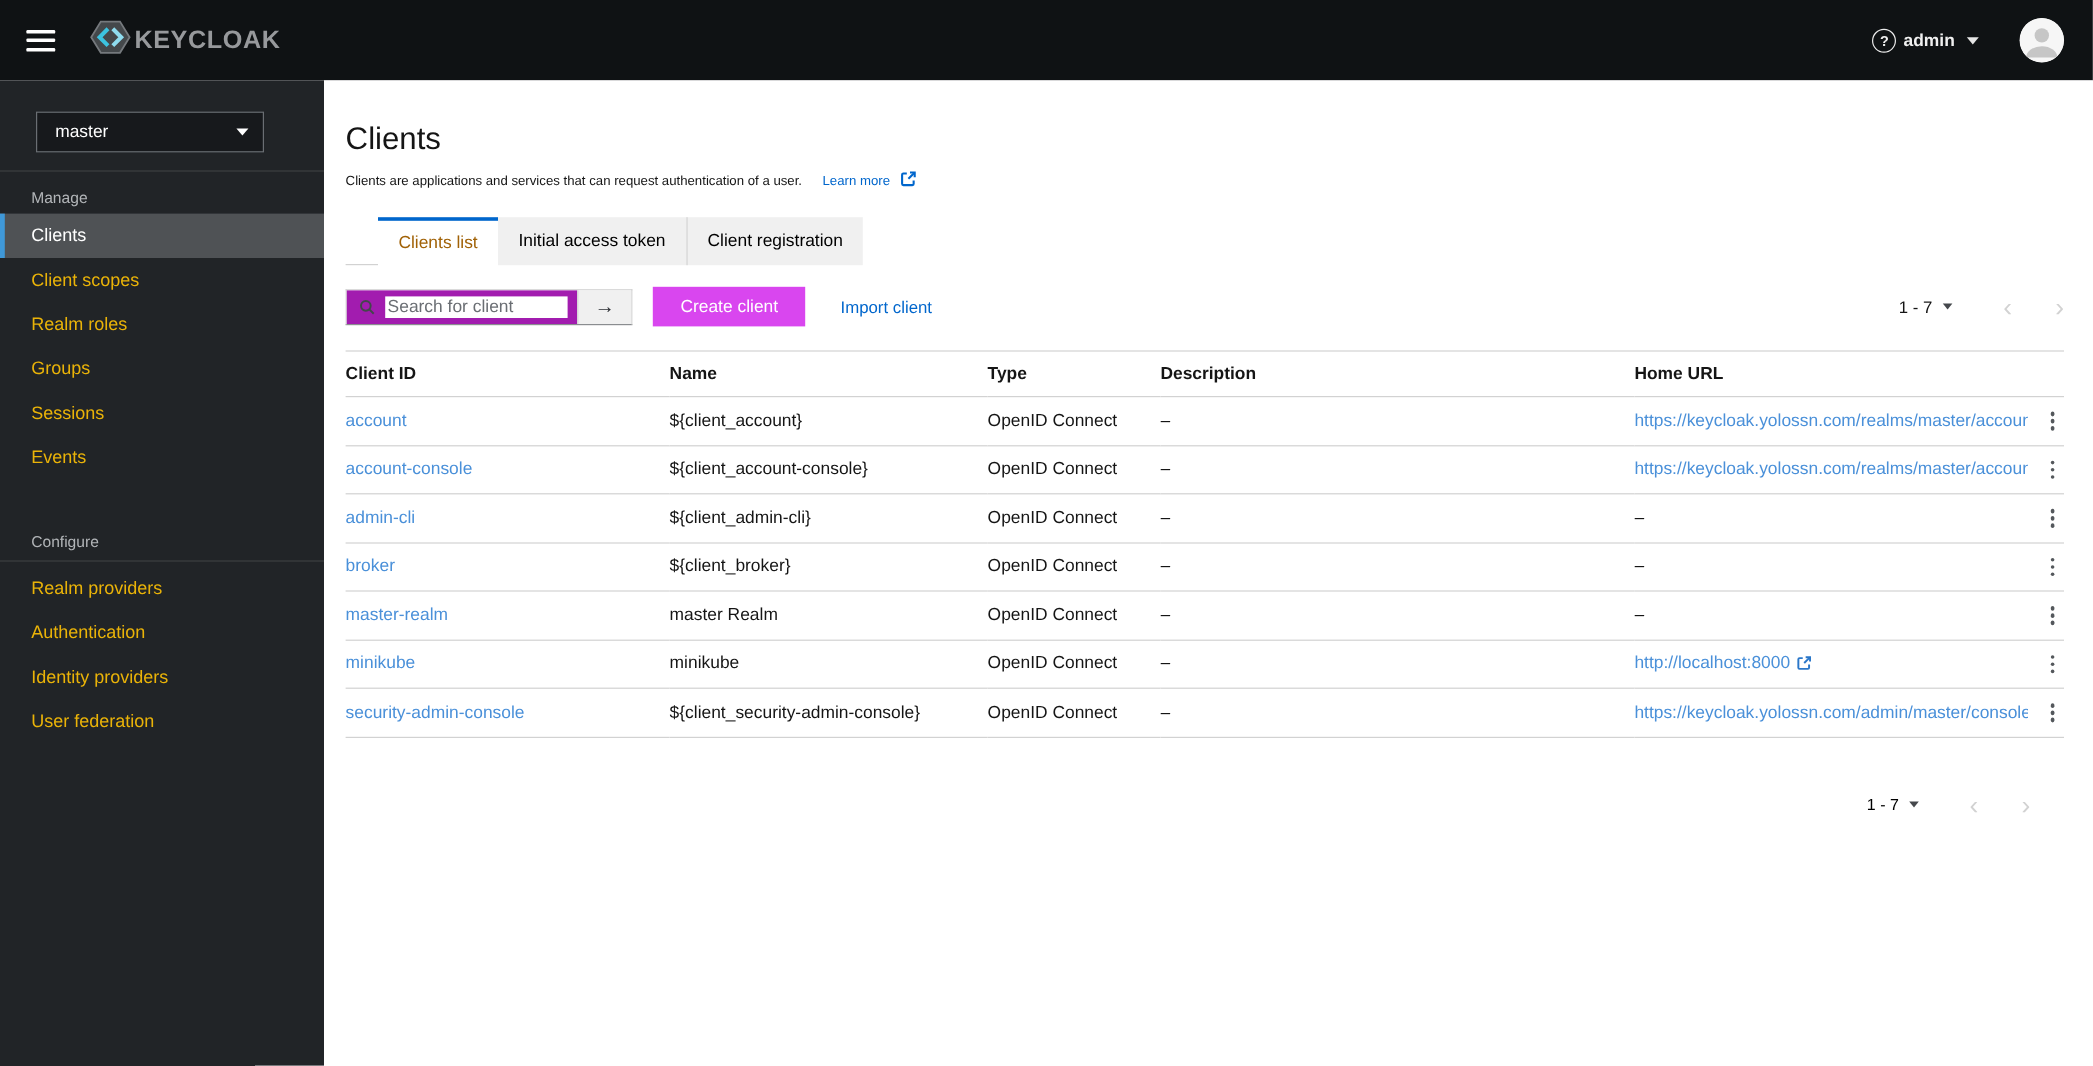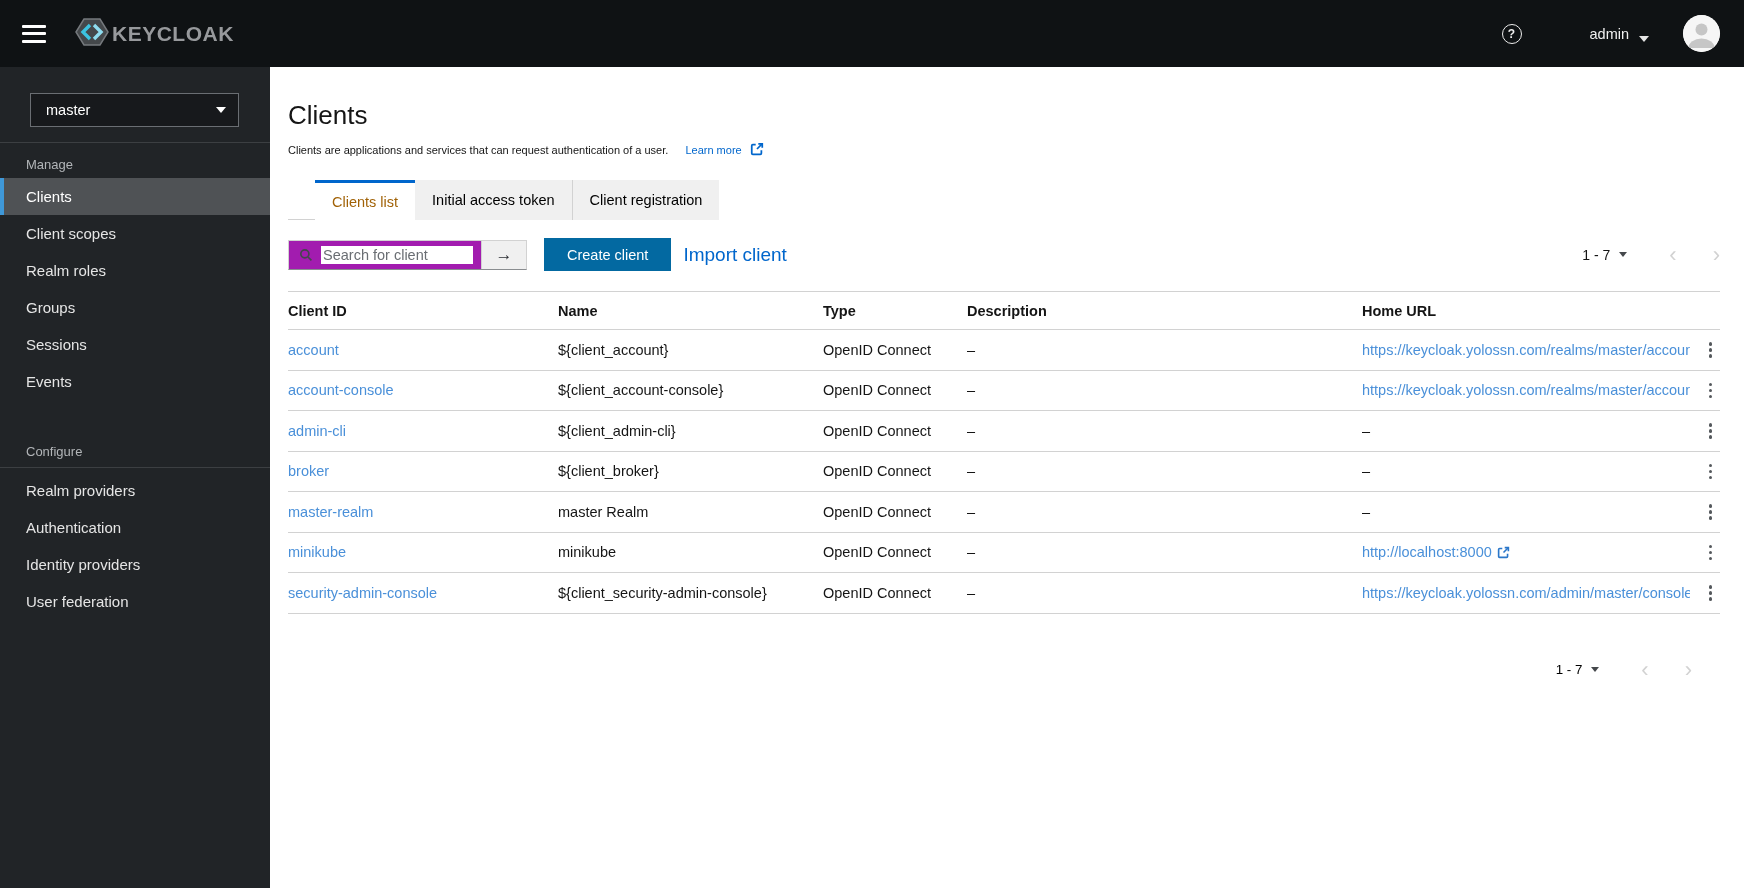--- a/index.html
+++ b/index.html
@@ -17,41 +17,41 @@
     padding:0 24px 0 22px;
   }
   .hamburger { width:24px; height:18px; display:flex; flex-direction:column; justify-content:space-between; background:none; border:none; cursor:pointer; padding:0; }
   .hamburger span { display:block; height:3px; background:#fff; border-radius:1px; }
   .brand { display:flex; align-items:center; margin-left:28px; }
   .brand-text { color:#97999c; font-weight:bold; font-size:21px; letter-spacing:0.5px; margin-left:2px; }
   .topbar-spacer { flex:1; }
   .help-btn { width:20px; height:20px; border-radius:50%; border:1.6px solid #ededed; color:#ededed;
     font-size:12px; font-weight:bold; display:flex; align-items:center; justify-content:center;
     background:none; cursor:pointer; padding:0; }
-  .user-menu { display:flex; align-items:flex-end; margin-left:62px; background:none; border:none; cursor:pointer; }
+  .user-menu { display:flex; align-items:center; background:none; border:none; cursor:pointer;font-weight:bold; }
   .user-name { color:#f0f0f0; font-size:14.5px; }
   .caret-down { display:inline-block; margin-left:10px; width:0; height:0;
     border-left:5px solid transparent; border-right:5px solid transparent; border-top:6px solid #e5e5e5; }
   .avatar { width:37px; height:37px; border-radius:50%; overflow:hidden; margin-left:28px; background:#f7f7f7; }
 
   
   .sidebar {
     position:absolute; top:67px; left:0; width:270px; height:821px;
     background:#212427; color:#e2e4e6;
   }
   .realm-select {
     margin:26px 30px 0 30px; height:34px; border:1px solid #6a6e73; background:#17191c;
-    display:flex; align-items:center; padding:0 12px 0 15px; cursor:pointer; width:209px;
+    display:flex; align-items:center; padding:0 12px 0 15px; cursor:pointer; width:190px;
   }
   .realm-select .realm-name { color:#fff; font-size:14.5px; flex:1; }
   .realm-select .caret-down { border-top-color:#fff; margin-left:0; }
   .side-divider { height:1px; background:#3c3f42; margin-top:15px; }
   .nav-group-label { color:#b2b5b8; font-size:13px; padding:14px 0 6px 26px; }
   .nav-item {
-    display:block; padding:10px 16px 10px 26px; font-size:15px; color:#e5e5e5;
+    display:block; padding:10px 16px 10px 26px; font-size:15px; color:#eab308;
     text-decoration:none; cursor:pointer; line-height:17px;
   }
   .nav-item.active { background:#4f5255; color:#fff; border-left:4px solid #3f98d8; padding-left:22px; }
   .configure-group { margin-top:30px; }
 
   
   .main { position:absolute; top:67px; left:270px; width:1474px; height:821px; background:#fff; }
   .content { padding:33px 24px 0 18px; }
   .page-title { font-size:26px; font-weight:400; margin:0; color:#151515; }
   .page-desc { font-size:11px; margin:11px 0 0 0; color:#151515; }
@@ -69,23 +69,23 @@
 
   
   .toolbar { display:flex; align-items:center; margin-top:18px; height:33px; }
   .search-group { display:flex; height:30px; border:1px solid #d2d2d2; border-bottom-color:#8a8d90; }
   .search-box { display:flex; align-items:center; width:192px; background:#a21caf; padding:0 8px 0 10px; }
   .search-box input { border:none; outline:none; flex:1; font-size:14.5px; margin-left:8px; width:100%;
      font-family:"Liberation Sans","DejaVu Sans",sans-serif; color:#151515; }
   .search-box input::placeholder { color:#6a6e73; opacity:1; }
   .search-arrow-btn { width:45px; background:#f0f0f0; border:none; border-left:1px solid #d2d2d2;
      font-size:17px; color:#2b2e33; cursor:pointer; }
-  .btn-primary { margin-left:17px; height:33px; padding:0 23px; background:#0369a1; color:#fff;
+  .btn-primary { margin-left:17px; height:33px; padding:0 23px; background:#d946ef; color:#fff;
      border:none; font-size:14.5px; cursor:pointer; font-family:"Liberation Sans","DejaVu Sans",sans-serif; }
-  .import-link { margin-left:12px; font-size:19px; }
+  .import-link { margin-left:29px; font-size:14px; }
 
   
   .pagination { margin-left:auto; display:flex; align-items:center; }
   .pagination .range { font-size:14px; color:#151515; }
   .pg-caret { display:inline-block; margin-left:9px; width:0; height:0;
     border-left:4.5px solid transparent; border-right:4.5px solid transparent; border-top:5.5px solid #45484c; }
   .pg-nav { background:none; border:none; color:#d2d2d2; font-size:22px; line-height:20px; cursor:default; padding:0; }
   .pg-prev { margin-left:42px; }
   .pg-next { margin-left:36px; }
   .bottom-pagination { display:flex; justify-content:flex-end; margin:46px 28px 0 0; align-items:center; }

